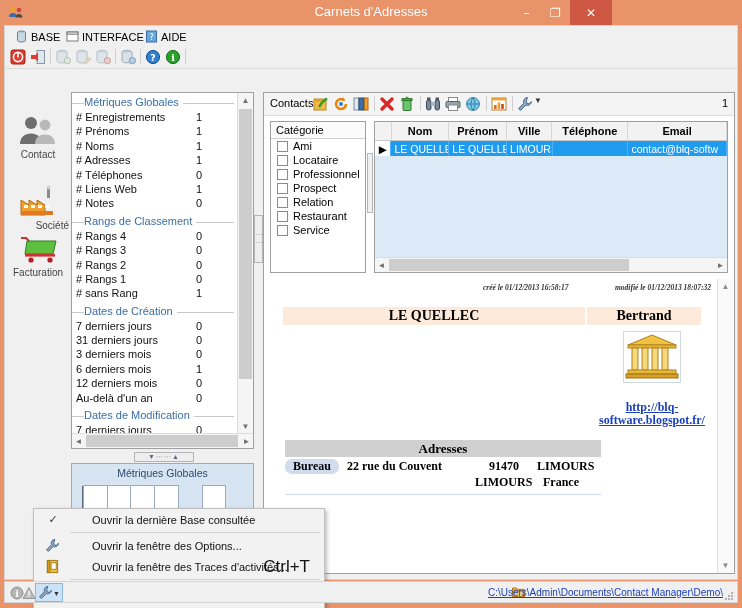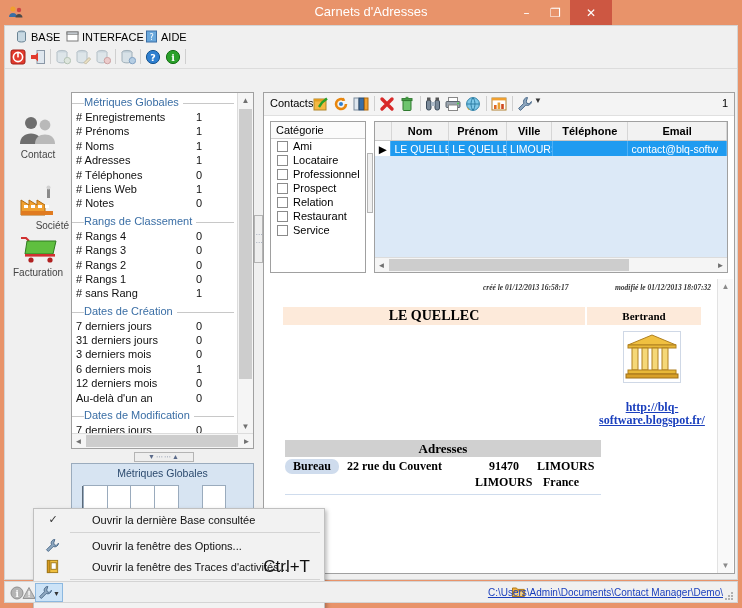--- a/index.html
+++ b/index.html
@@ -79,21 +79,21 @@
   .gc.sel-marker{background:#fff;color:#000;justify-content:center;padding-left:0;}
 
   .minigrip{position:absolute;left:103px;top:60px;width:6px;height:60px;background:#f0f0f0;border:1px solid #b4b4b4;box-sizing:border-box;}
 
   
   .preview{position:absolute;left:1px;top:186px;width:454px;height:294px;background:#fff;overflow:hidden;}
   .meta{position:relative;height:18px;}
   .meta span{position:absolute;top:4px;font-size:7.5px;font-style:italic;font-weight:bold;color:#333;font-family:"Liberation Serif",serif;}
   .namebar{position:absolute;left:18px;top:28px;width:418px;height:18px;}
   .namebar .n1{position:absolute;left:0;top:0;width:302px;height:18px;background:#fdeada;text-align:center;font-family:"Liberation Serif",serif;font-weight:bold;font-size:14px;line-height:18px;}
-  .namebar .n2{position:absolute;left:304px;top:0;width:114px;height:18px;background:#fdeada;text-align:center;font-family:"Liberation Serif",serif;font-weight:bold;font-size:11px;line-height:18px;}
+  .namebar .n2{position:absolute;left:304px;top:0;width:114px;height:18px;background:#fdeada;text-align:center;font-family:"Liberation Serif",serif;font-weight:bold;font-size:14px;line-height:18px;}
   .weblink{position:absolute;left:578px;top:374px;width:134px;text-align:center;font-family:"Liberation Serif",serif;font-weight:bold;font-size:12px;color:#1a3fbd;text-decoration:underline;line-height:13px;}
   .pvscroll{position:absolute;right:1px;top:186px;width:15px;height:294px;background:#f9f9f9;border-left:1px solid #e2e2e2;}
 
   
   .statusbar{position:absolute;left:4px;top:581px;width:734px;height:22px;background:#f0f0f0;border:1px solid #d4d4d4;box-sizing:border-box;}
   .sb-ic{position:absolute;top:4px;width:14px;height:14px;}
   .sb-tool{position:absolute;left:30px;top:1px;width:28px;height:19px;background:#cce3f7;border:1px solid #8cb8e0;box-sizing:border-box;}
   .sb-path{position:absolute;right:14px;top:5px;font-size:10px;color:#1a3fbd;text-decoration:underline;}
   .sb-folder{position:absolute;right:212px;top:4px;width:13px;height:12px;}
   .sb-grip{position:absolute;right:3px;bottom:2px;width:9px;height:9px;}

